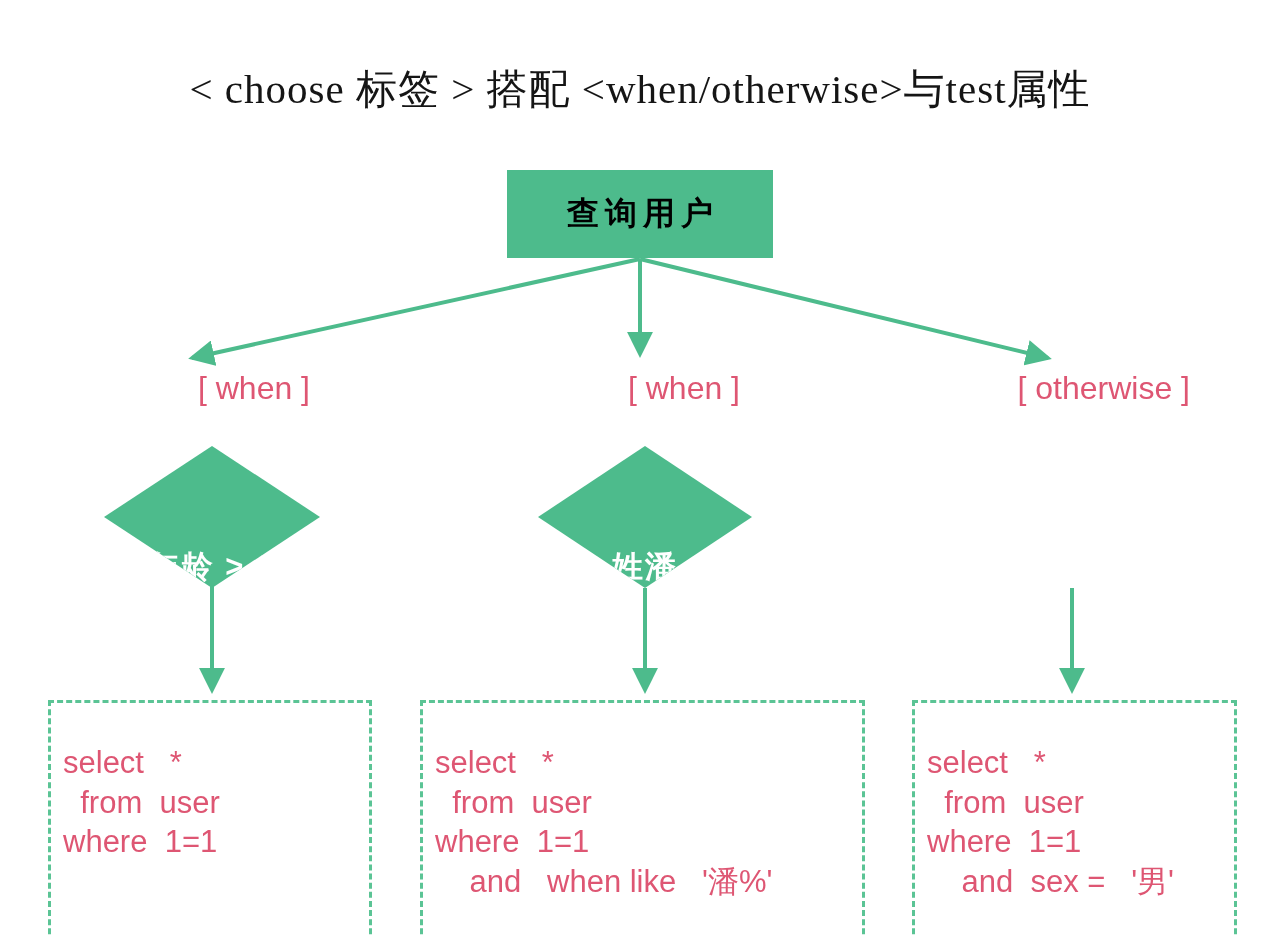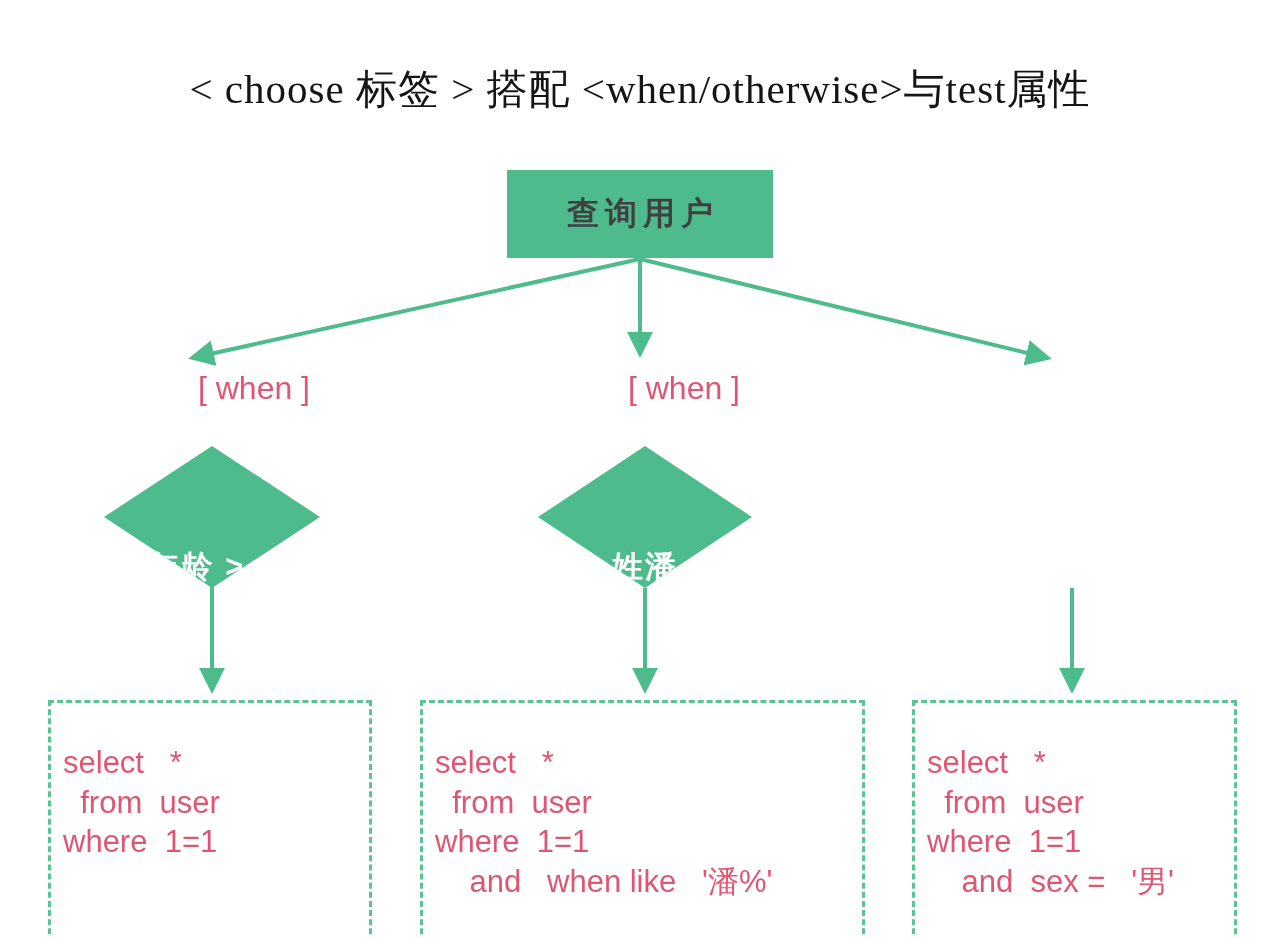--- a/index.html
+++ b/index.html
@@ -25,21 +25,21 @@
     font-size:41px;
     letter-spacing:1px;
     color:var(--title-black);
     white-space:pre;
   }
   .root-box{
     position:absolute;
     left:507px;top:170px;width:266px;height:88px;
     background:var(--node-green);
     display:flex;align-items:center;justify-content:center;
-    color:#404040;
+    color:#000000;
     font-size:32px;font-weight:700;
     letter-spacing:6px;
     text-indent:6px;
   }
   .arrows{position:absolute;left:0;top:0;pointer-events:none;}
   .branch-tag{
     position:absolute;top:370px;
     text-align:right;
     color:var(--accent-pink);
     font-size:32px;
@@ -97,20 +97,21 @@
       <line x1="640" y1="259" x2="640" y2="354" marker-end="url(#ah)"></line>
       <line x1="640" y1="259" x2="1048" y2="358" marker-end="url(#ah)"></line>
       <line x1="212" y1="586" x2="212" y2="690" marker-end="url(#ah)"></line>
       <line x1="645" y1="588" x2="645" y2="690" marker-end="url(#ah)"></line>
       <line x1="1072" y1="588" x2="1072" y2="690" marker-end="url(#ah)"></line>
     </g>
   </svg>
 
   <div class="branch-tag tag-0">[ when ]</div>
   <div class="branch-tag tag-1">[ when ]</div>
+  <div class="branch-tag tag-2">[ otherwise ]</div>
 
   <div class="diamond diamond-0">
     <span>年龄 &gt; 0</span>
   </div>
   <div class="diamond diamond-1">
     <span>姓潘</span>
   </div>
 
   <div class="sql-box sql-0">
     <div class="sql-line">select   *</div>

